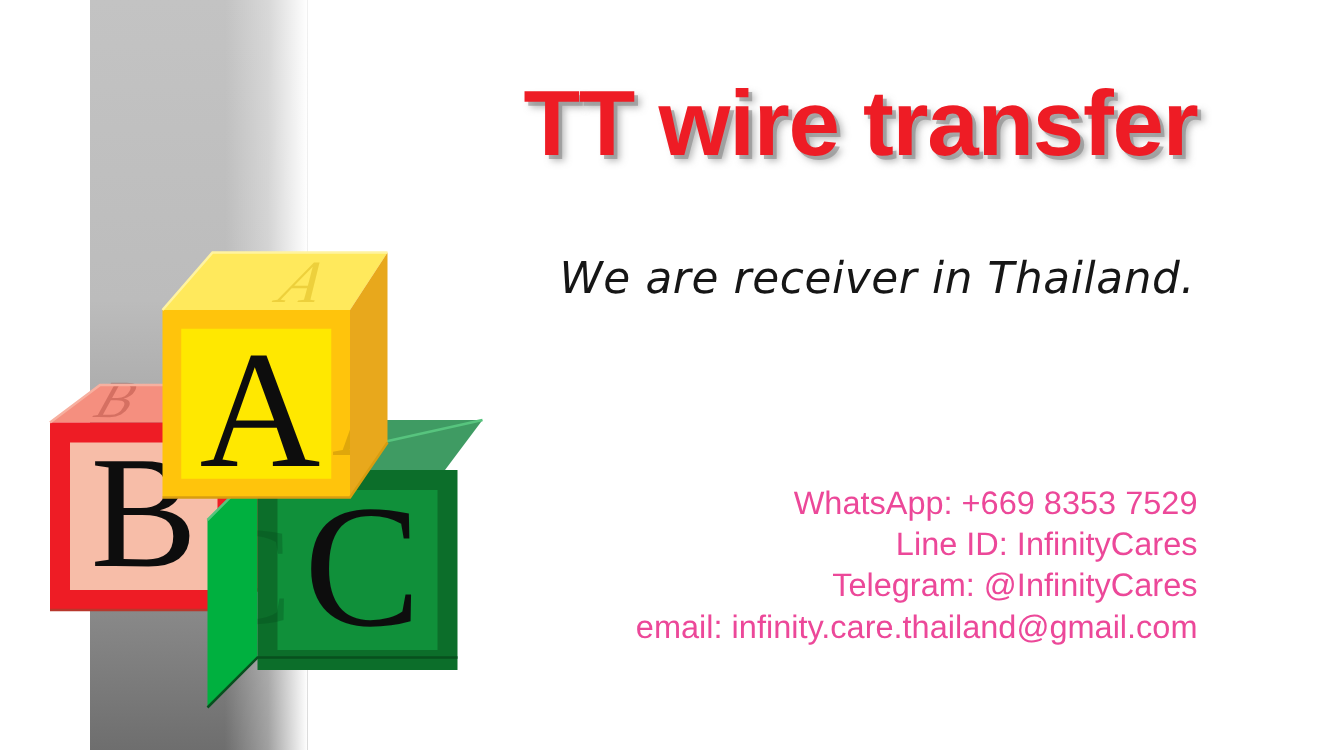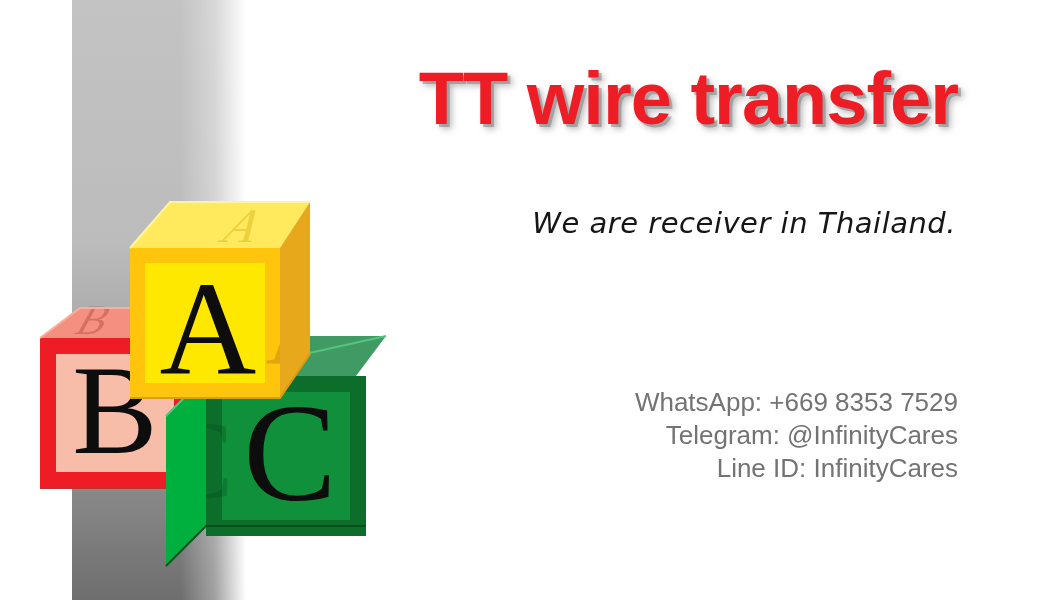--- a/index.html
+++ b/index.html
@@ -87,38 +87,38 @@
   }
 
   .tagline {
     position: absolute;
     right: 2px;
     top: 203px;
     width: 100%;
     font-family: "DejaVu Sans", sans-serif;
     font-style: italic;
     font-weight: normal;
-    font-size: 29px;
+    font-size: 35px;
     line-height: 40px;
     letter-spacing: 0.5px;
     color: #161616;
     white-space: nowrap;
   }
 
   .contacts {
     position: absolute;
     right: 0;
     top: 386px;
     width: 100%;
   }
   .contact-line {
     font-family: "Liberation Sans", sans-serif;
     font-size: 26px;
     line-height: 33px;
-    color: #737373;
+    color: #ec4899;
     white-space: nowrap;
   }
 </style>
 </head>
 <body>
 
 <div id="banner">
 
   <div class="grey-band"></div>
 
@@ -212,18 +212,19 @@
 
   <div class="text-col">
 
     <div class="headline">TT wire transfer</div>
 
 
     <div class="tagline">We are receiver in Thailand.</div>
 
     <div class="contacts">
       <div class="contact-line">WhatsApp: +669 8353 7529</div>
+      <div class="contact-line">Line ID: InfinityCares</div>
       <div class="contact-line">Telegram: @InfinityCares</div>
-      <div class="contact-line">Line ID: InfinityCares</div>
+      <div class="contact-line">email: infinity.care.thailand@gmail.com</div>
     </div>
 
   </div>
 </div>
 
 </body></html>

